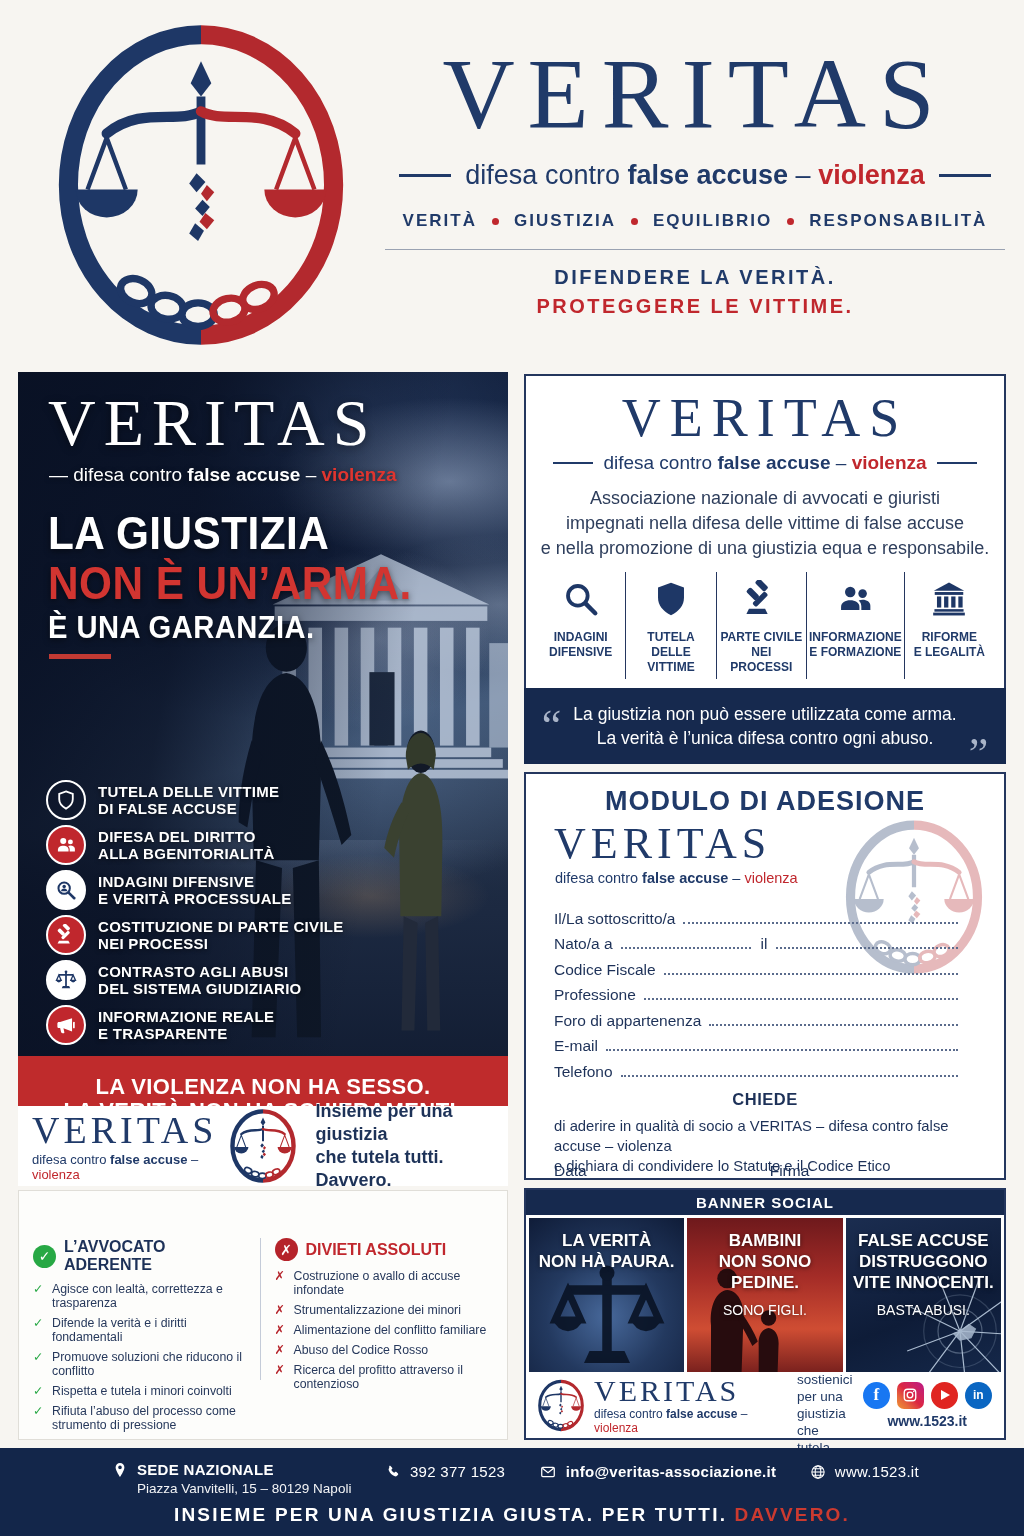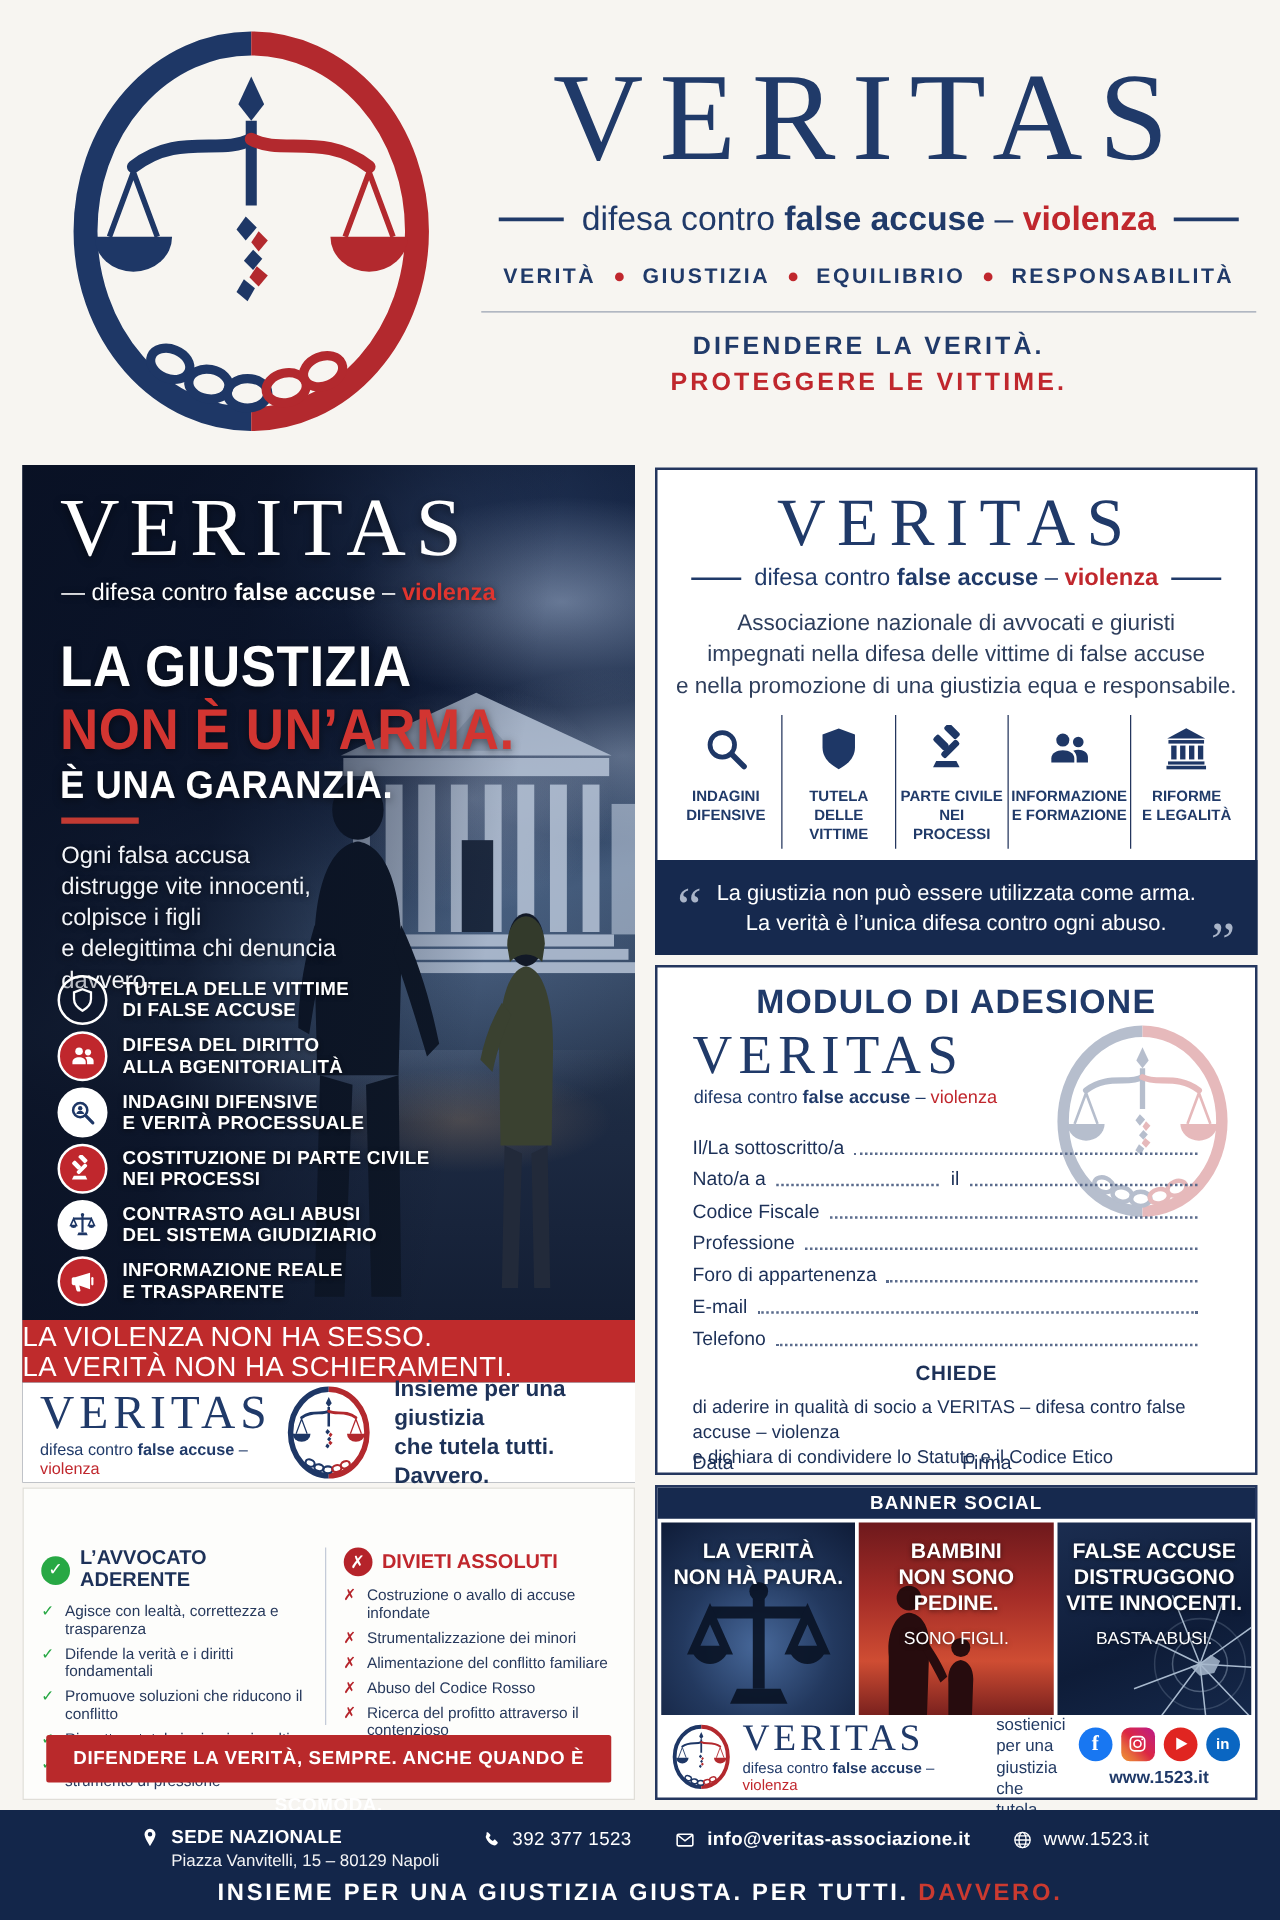--- a/index.html
+++ b/index.html
@@ -51,21 +51,21 @@
 .poster-h .l3{display:block;font-size:31px;line-height:40px;color:#fff;letter-spacing:.5px;transform:scaleX(.94);transform-origin:left}
 .poster-rule{position:absolute;left:31px;top:282px;width:62px;height:5px;background:#c23a33}
 .poster-para{position:absolute;left:31px;top:300px;font-size:19px;line-height:25px;color:#f3f5f9;text-shadow:0 1px 5px rgba(0,0,0,.6)}
 .poster-items{position:absolute;left:28px;top:408px;display:flex;flex-direction:column;gap:5px}
 .pitem{display:flex;align-items:center;gap:12px;height:40px}
 .pic{width:40px;height:40px;border-radius:50%;flex:0 0 40px;display:flex;align-items:center;justify-content:center}
 .pic.ring{border:2.5px solid #fff;color:#fff;background:rgba(10,18,38,.25)}
 .pic.white{background:#fff;color:#1e3766;border:2.5px solid #fff}
 .pic.redbg{background:#c0272d;color:#fff;border:2.5px solid #fff}
 .pitem .txt{color:#fff;font-weight:bold;font-size:15px;line-height:17px;letter-spacing:.3px;text-shadow:0 1px 4px rgba(0,0,0,.6)}
-.poster-redbar{position:absolute;left:0;top:684px;width:100%;height:50px;background:#bf2b2c;color:#fff;text-align:left;font-weight:normal;font-size:22px;line-height:24px;padding-top:2px;letter-spacing:.4px}
+.poster-redbar{position:absolute;left:0;top:684px;width:100%;height:50px;background:#bf2b2c;color:#fff;text-align:center;font-weight:bold;font-size:22px;line-height:24px;padding-top:19px;letter-spacing:.4px}
 .poster-whitebar{position:absolute;left:0;top:734px;width:100%;height:80px;background:#fff;display:flex;align-items:center;padding:0 14px;gap:10px}
 .pwb-brand{width:218px}
 .pwb-brand .nm{font-size:38px;line-height:40px;letter-spacing:4px;color:#203a69}
 .pwb-brand .tg{font-size:13px;color:#203a69;margin-top:2px}
 .pwb-brand .tg .accent{color:#c0272d}
 .pwb-logo{width:72px;height:76px;flex:0 0 72px}
 .pwb-msg{font-size:18px;line-height:23px;font-weight:bold;color:#1d3258;padding-left:6px}
 
 
 .about{position:absolute;left:524px;top:374px;width:482px;height:390px;background:#fff;border:2px solid #24365e}
@@ -393,27 +393,20 @@
       <div class="poster-brand serif">VERITAS</div>
       <div class="poster-brand-tag">
         <span>— difesa contro</span> <b>false accuse</b> <span>–</span> <b class="accent">violenza</b>
       </div>
       <div class="poster-h">
         <span class="l1">LA GIUSTIZIA</span>
         <span class="l2">NON È UN’ARMA.</span>
         <span class="l3">È UNA GARANZIA.</span>
       </div>
       <div class="poster-rule"></div>
-      <div class="poster-para">
-        <span style="display:block">Ogni falsa accusa</span>
-        <span style="display:block">distrugge vite innocenti,</span>
-        <span style="display:block">colpisce i figli</span>
-        <span style="display:block">e delegittima chi denuncia</span>
-        <span style="display:block">davvero.</span>
-      </div>
 
       <div class="poster-items">
         <div class="pitem">
           <span class="pic ring">
               <svg class="icon" width="22" height="22" viewBox="0 0 24 24">
                 <use href="#sym-shield-o"></use>
               </svg>
             </span>
           <span class="txt">
               <span style="display:block">TUTELA DELLE VITTIME</span>
@@ -686,21 +679,20 @@
               <span class="g no">✗</span>
               <span>Abuso del Codice Rosso</span>
             </div>
           <div class="eth-item">
               <span class="g no">✗</span>
               <span>Ricerca del profitto attraverso il contenzioso</span>
             </div>
         </div>
       </div>
     </div>
-    <div class="eth-banner">DIFENDERE LA VERITÀ, SEMPRE. ANCHE QUANDO È SCOMODA.</div>
   </div>
 
   <div class="social">
     <div class="soc-head">BANNER SOCIAL</div>
     <div class="soc-row">
       <div class="soc-b soc-b1">
         <div class="t">
             <span style="display:block">LA VERITÀ</span>
             <span style="display:block">NON HÀ PAURA.</span>
           </div>

